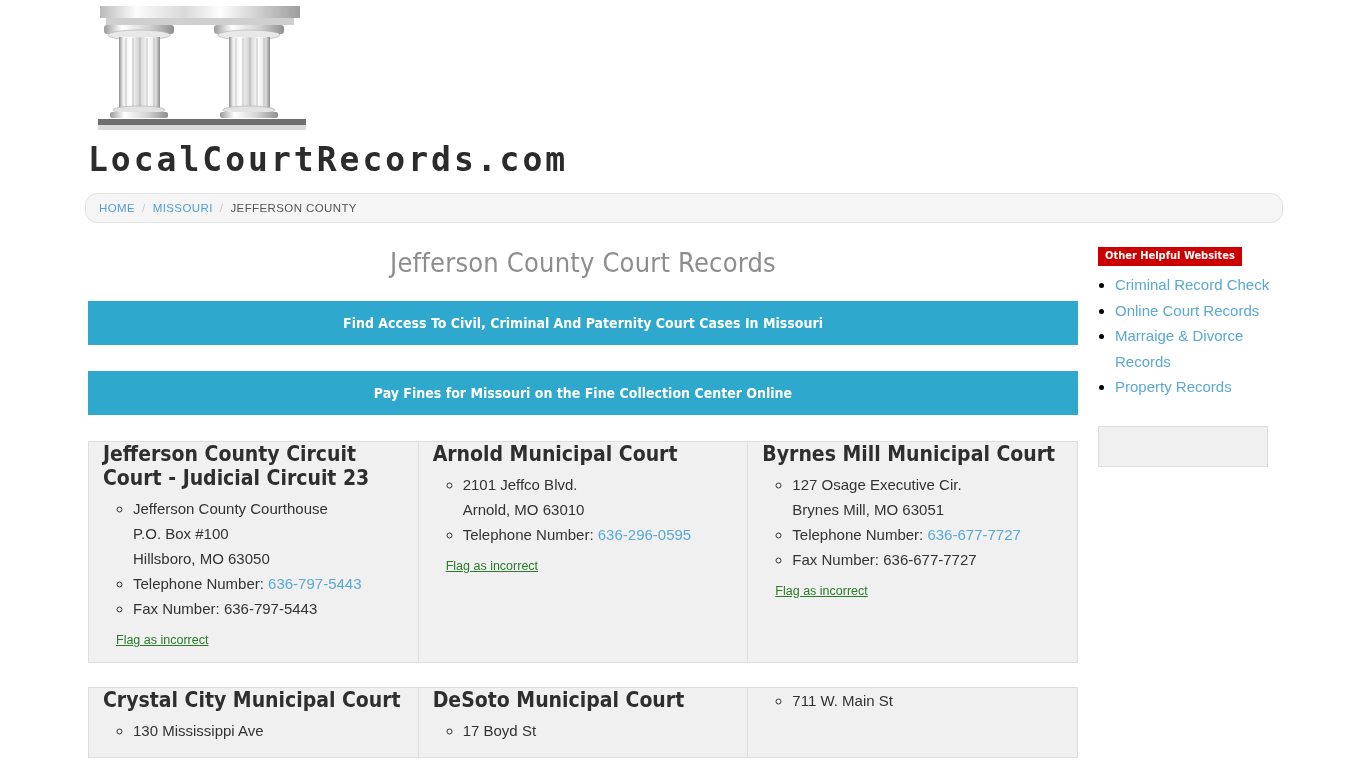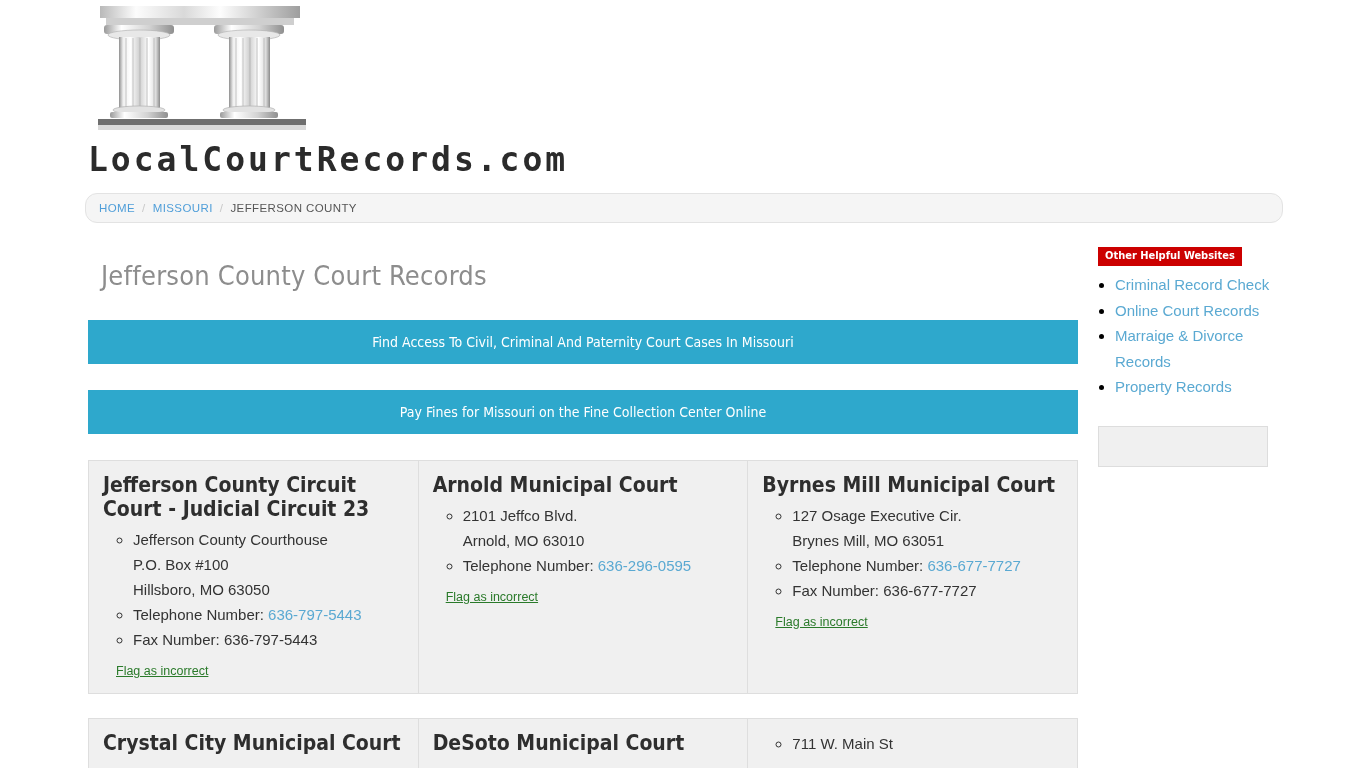--- a/index.html
+++ b/index.html
@@ -61,51 +61,52 @@
     left: 1098px; top: 10px;
     width: 180px;
   }
 
   .page-title {
     font-family: "DejaVu Sans Condensed", "Liberation Sans Narrow", "Liberation Sans", sans-serif;
     font-stretch: condensed;
     font-size: 27px;
     font-weight: normal;
     color: #8d8d8d;
-    text-align: left;
-    margin: 13px;
-    padding: 12px 0 16px 0;
+    text-align: center;
+    margin: 0;
+    padding: 12px 0 23px 0;
     letter-spacing: .2px;
   }
 
   .banner {
     display: block;
     height: 44px;
     line-height: 44px;
     background: #2ea8cc;
     color: #ffffff;
     text-align: center;
     font-size: 14px;
     text-decoration: none;
     margin-bottom: 26px;
     font-family: "DejaVu Sans Condensed", "Liberation Sans Narrow", "Liberation Sans", sans-serif;
     font-stretch: condensed;
+    font-weight: bold;
   }
 
   
   .card-row {
     display: flex;
     border: 1px solid #dedede;
     background: #f0f0f0;
     margin-bottom: 24px;
   }
   .card {
     flex: 1 1 0;
     background: #f0f0f0;
-    padding: 12px 14px 14px 14px;
+    padding: 0 14px 14px 14px;
     border-right: 1px solid #dedede;
     min-width: 0;
   }
   .card:last-child { border-right: none; }
 
   .card-title {
     font-family: "DejaVu Sans Condensed", "Liberation Sans Narrow", "Liberation Sans", sans-serif;
     font-stretch: condensed;
     font-weight: bold;
     font-size: 21px;

